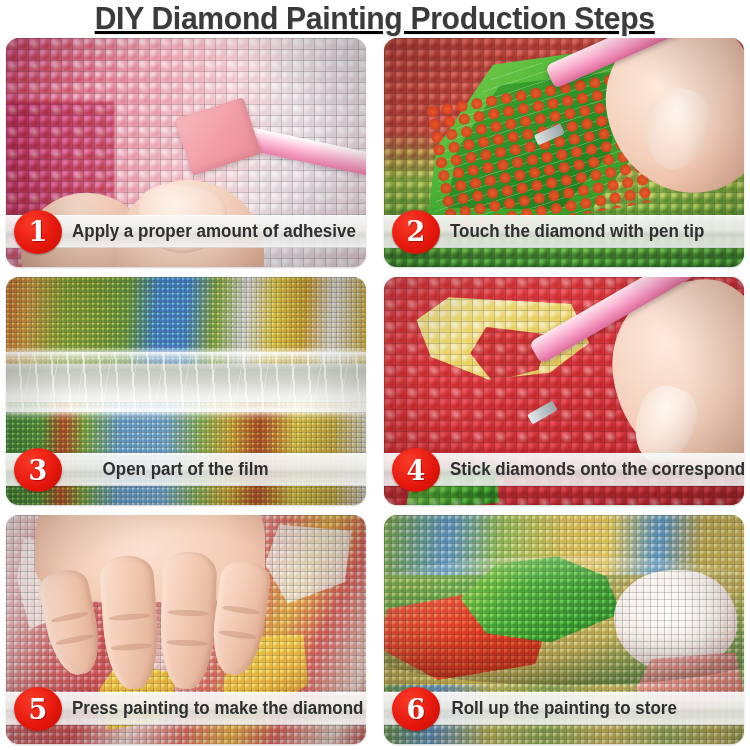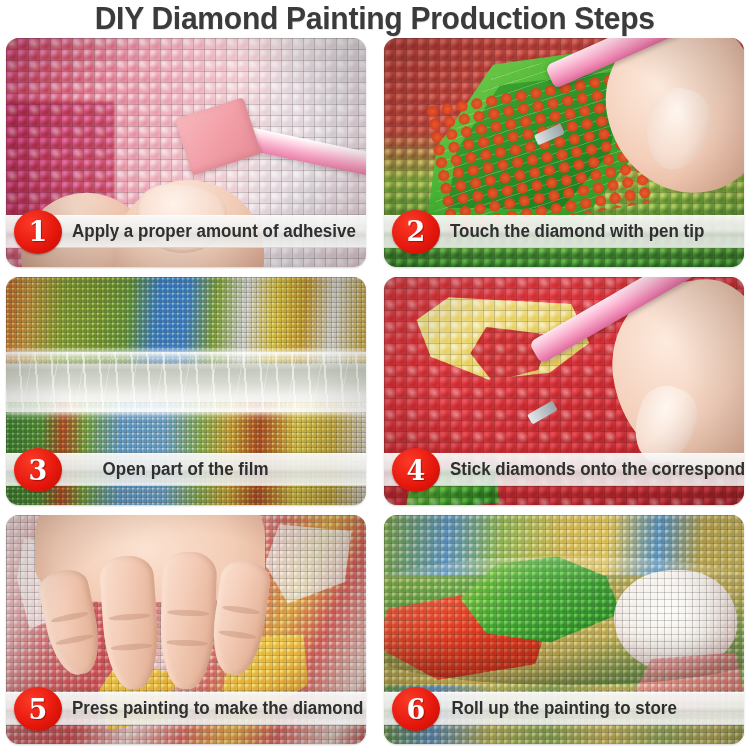--- a/index.html
+++ b/index.html
@@ -7,21 +7,21 @@
     width: 750px; height: 750px;
     background: #ffffff;
     font-family: "Liberation Sans", "DejaVu Sans", sans-serif;
     overflow: hidden;
   }
   .page { position: relative; width: 750px; height: 750px; background: #fff; }
 
   
   .title-bar {
     height: 38px;
-    display: flex; align-items: center; justify-content: center;
+    display: flex; align-items: center; justify-content: center; text-decoration: underline;
   }
   .title-text {
     font-size: 31px;
     font-weight: bold;
     color: #3b3b3b;
     letter-spacing: -0.3px;
     transform: scaleX(0.97);
     white-space: nowrap;
     text-shadow: 0.5px 0.5px 0 rgba(0,0,0,0.12);
   }

